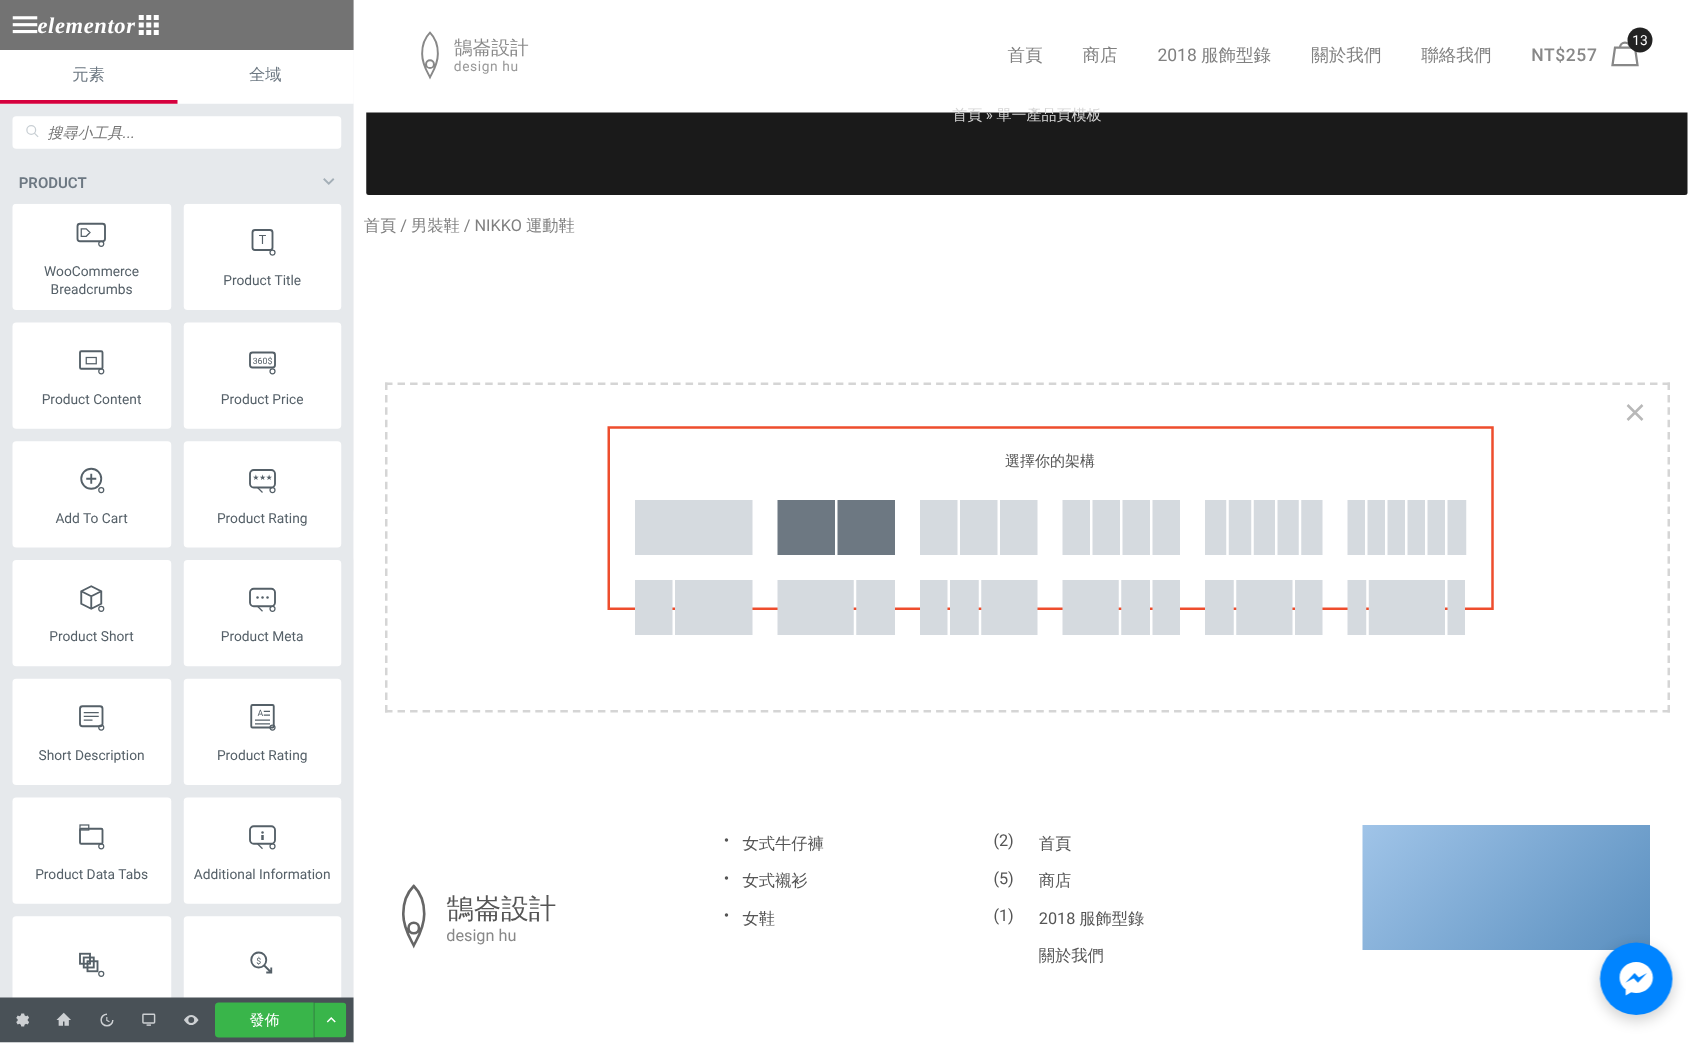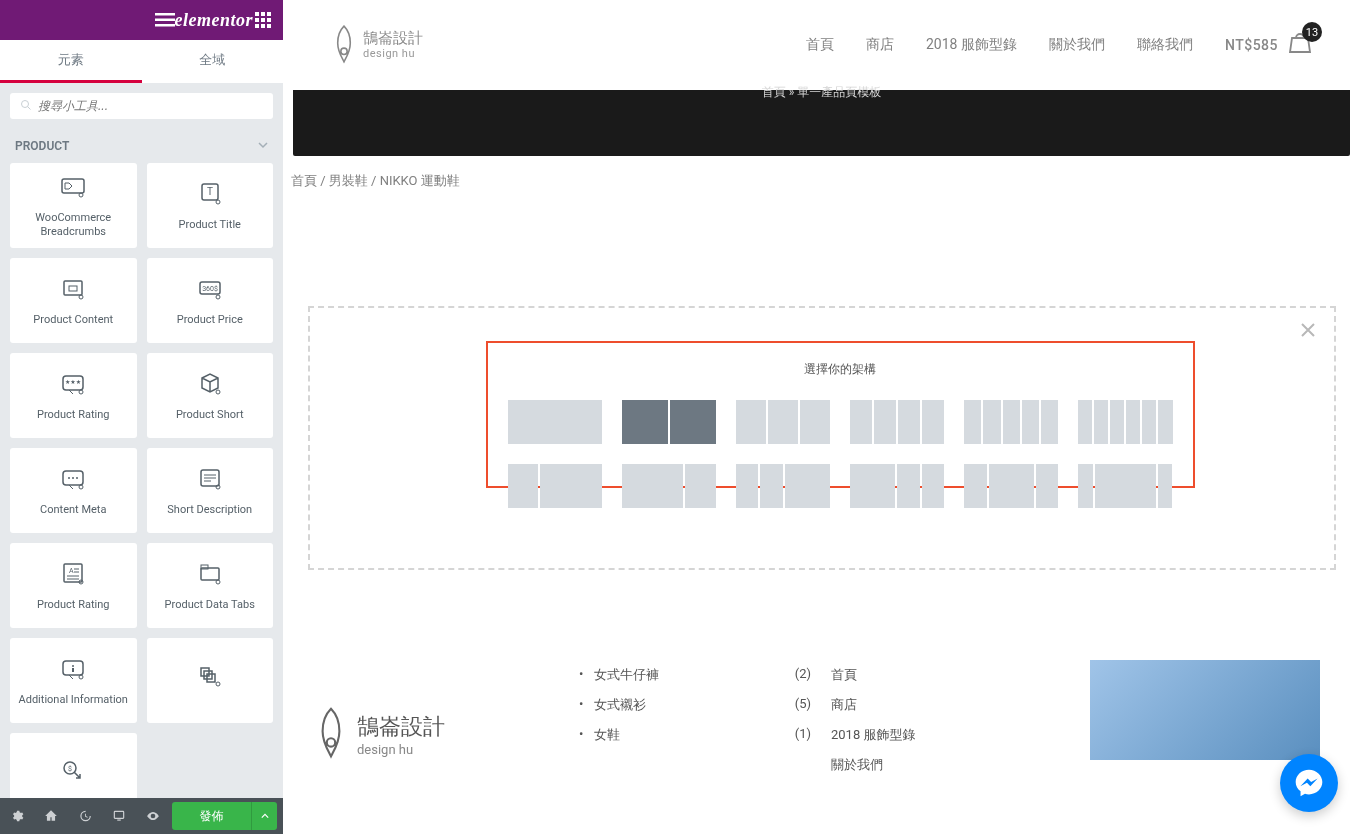--- a/index.html
+++ b/index.html
@@ -1,20 +1,20 @@
 <!DOCTYPE html>
 <html><head>
 <meta charset="utf-8">
 <style>
 * { margin: 0; padding: 0; box-sizing: border-box; }
 body { font-family: -apple-system, "Segoe UI", Roboto, "Helvetica Neue", Arial, "Noto Sans", sans-serif; background: #fff; width: 1360px; height: 834px; overflow: hidden; position: relative; }
 
 
 .sidebar { position: absolute; left: 0; top: 0; width: 283px; height: 834px; background: #e6e9ec; display: flex; flex-direction: column; }
-.sidebar-header { background: #701a75; height: 40px; display: flex; align-items: center; justify-content: flex-end; padding: 0 10px; color: #fff; }
+.sidebar-header { background: #737373; height: 40px; display: flex; align-items: center; justify-content: flex-start; padding: 0 10px; color: #fff; }
 .menu-btn, .grid-btn { width: 20px; height: 20px; display: flex; align-items: center; justify-content: center; cursor: pointer; }
 .elementor-logo { font-family: cursive; font-style: italic; font-size: 18px; font-weight: 600; letter-spacing: 0.5px; }
 .grid-icon { display: grid; grid-template-columns: repeat(3,4px); grid-template-rows: repeat(3,4px); gap: 2px; }
 .grid-icon span { background: #fff; }
 
 .tabs { display: flex; background: #fff; }
 .tab { flex: 1; text-align: center; padding: 11px 0; font-size: 13px; color: #6d7882; cursor: pointer; border-bottom: 3px solid transparent; }
 .tab.active { border-bottom: 3px solid #d5003e; }
 
 .search-wrap { padding: 10px; }
@@ -164,20 +164,28 @@
         <div class="widget">
           <svg viewBox="0 0 28 28">
             <rect x="4" y="7" width="20" height="12" rx="2" fill="none" stroke="currentColor" stroke-width="1.5"></rect>
             <text x="14" y="16" text-anchor="middle" font-size="7" fill="currentColor">360$</text>
             <circle cx="22" cy="22" r="2" fill="none" stroke="currentColor"></circle>
           </svg>
           <div class="widget-label">Product Price</div>
         </div>
         <div class="widget">
           <svg viewBox="0 0 28 28">
+            <circle cx="14" cy="13" r="8" fill="none" stroke="currentColor" stroke-width="1.5"></circle>
+            <path d="M14 9 v8 M10 13 h8" stroke="currentColor" stroke-width="1.5"></path>
+            <circle cx="22" cy="22" r="2" fill="none" stroke="currentColor"></circle>
+          </svg>
+          <div class="widget-label">Add To Cart</div>
+        </div>
+        <div class="widget">
+          <svg viewBox="0 0 28 28">
             <rect x="4" y="6" width="20" height="14" rx="3" fill="none" stroke="currentColor" stroke-width="1.5"></rect>
             <text x="14" y="14" text-anchor="middle" font-size="6" fill="currentColor">★★★</text>
             <path d="M10 20 l4 4" fill="none" stroke="currentColor"></path>
             <circle cx="22" cy="22" r="2" fill="none" stroke="currentColor"></circle>
           </svg>
           <div class="widget-label">Product Rating</div>
         </div>
         <div class="widget">
           <svg viewBox="0 0 28 28">
             <path d="M6 8 L14 4 L22 8 L22 18 L14 22 L6 18 Z M6 8 L14 12 L22 8 M14 12 V22" fill="none" stroke="currentColor" stroke-width="1.5"></path>
@@ -187,21 +195,21 @@
         </div>
         <div class="widget">
           <svg viewBox="0 0 28 28">
             <rect x="4" y="6" width="20" height="14" rx="3" fill="none" stroke="currentColor" stroke-width="1.5"></rect>
             <circle cx="10" cy="13" r="1" fill="currentColor"></circle>
             <circle cx="14" cy="13" r="1" fill="currentColor"></circle>
             <circle cx="18" cy="13" r="1" fill="currentColor"></circle>
             <path d="M10 20 l4 4" fill="none" stroke="currentColor"></path>
             <circle cx="22" cy="22" r="2" fill="none" stroke="currentColor"></circle>
           </svg>
-          <div class="widget-label">Content Meta</div>
+          <div class="widget-label">Product Meta</div>
         </div>
         <div class="widget">
           <svg viewBox="0 0 28 28">
             <rect x="5" y="5" width="18" height="16" rx="2" fill="none" stroke="currentColor" stroke-width="1.5"></rect>
             <line x1="8" y1="10" x2="20" y2="10" stroke="currentColor"></line>
             <line x1="8" y1="13" x2="20" y2="13" stroke="currentColor"></line>
             <line x1="8" y1="16" x2="15" y2="16" stroke="currentColor"></line>
             <circle cx="22" cy="22" r="2" fill="none" stroke="currentColor"></circle>
           </svg>
           <div class="widget-label">Short Description</div>
@@ -309,21 +317,21 @@
     </div>
     <div style="display:flex;align-items:center;gap:32px;">
       <div class="pv-nav" id="pv-nav">
           <div class="pv-nav-item">首頁</div>
           <div class="pv-nav-item">商店</div>
           <div class="pv-nav-item">2018 服飾型錄</div>
           <div class="pv-nav-item">關於我們</div>
           <div class="pv-nav-item">聯絡我們</div>
         </div>
       <div class="cart-wrap">
-        <span class="cart-price">NT$585</span>
+        <span class="cart-price">NT$257</span>
         <div class="cart-icon-wrap">
           <svg width="24" height="22" viewBox="0 0 24 22">
               <path d="M4 6 L20 6 L22 20 L2 20 Z M8 6 a4 4 0 018 0" fill="none" stroke="#888" stroke-width="1.8"></path>
             </svg>
           <div class="cart-badge">13</div>
         </div>
       </div>
     </div>
   </div>
 

